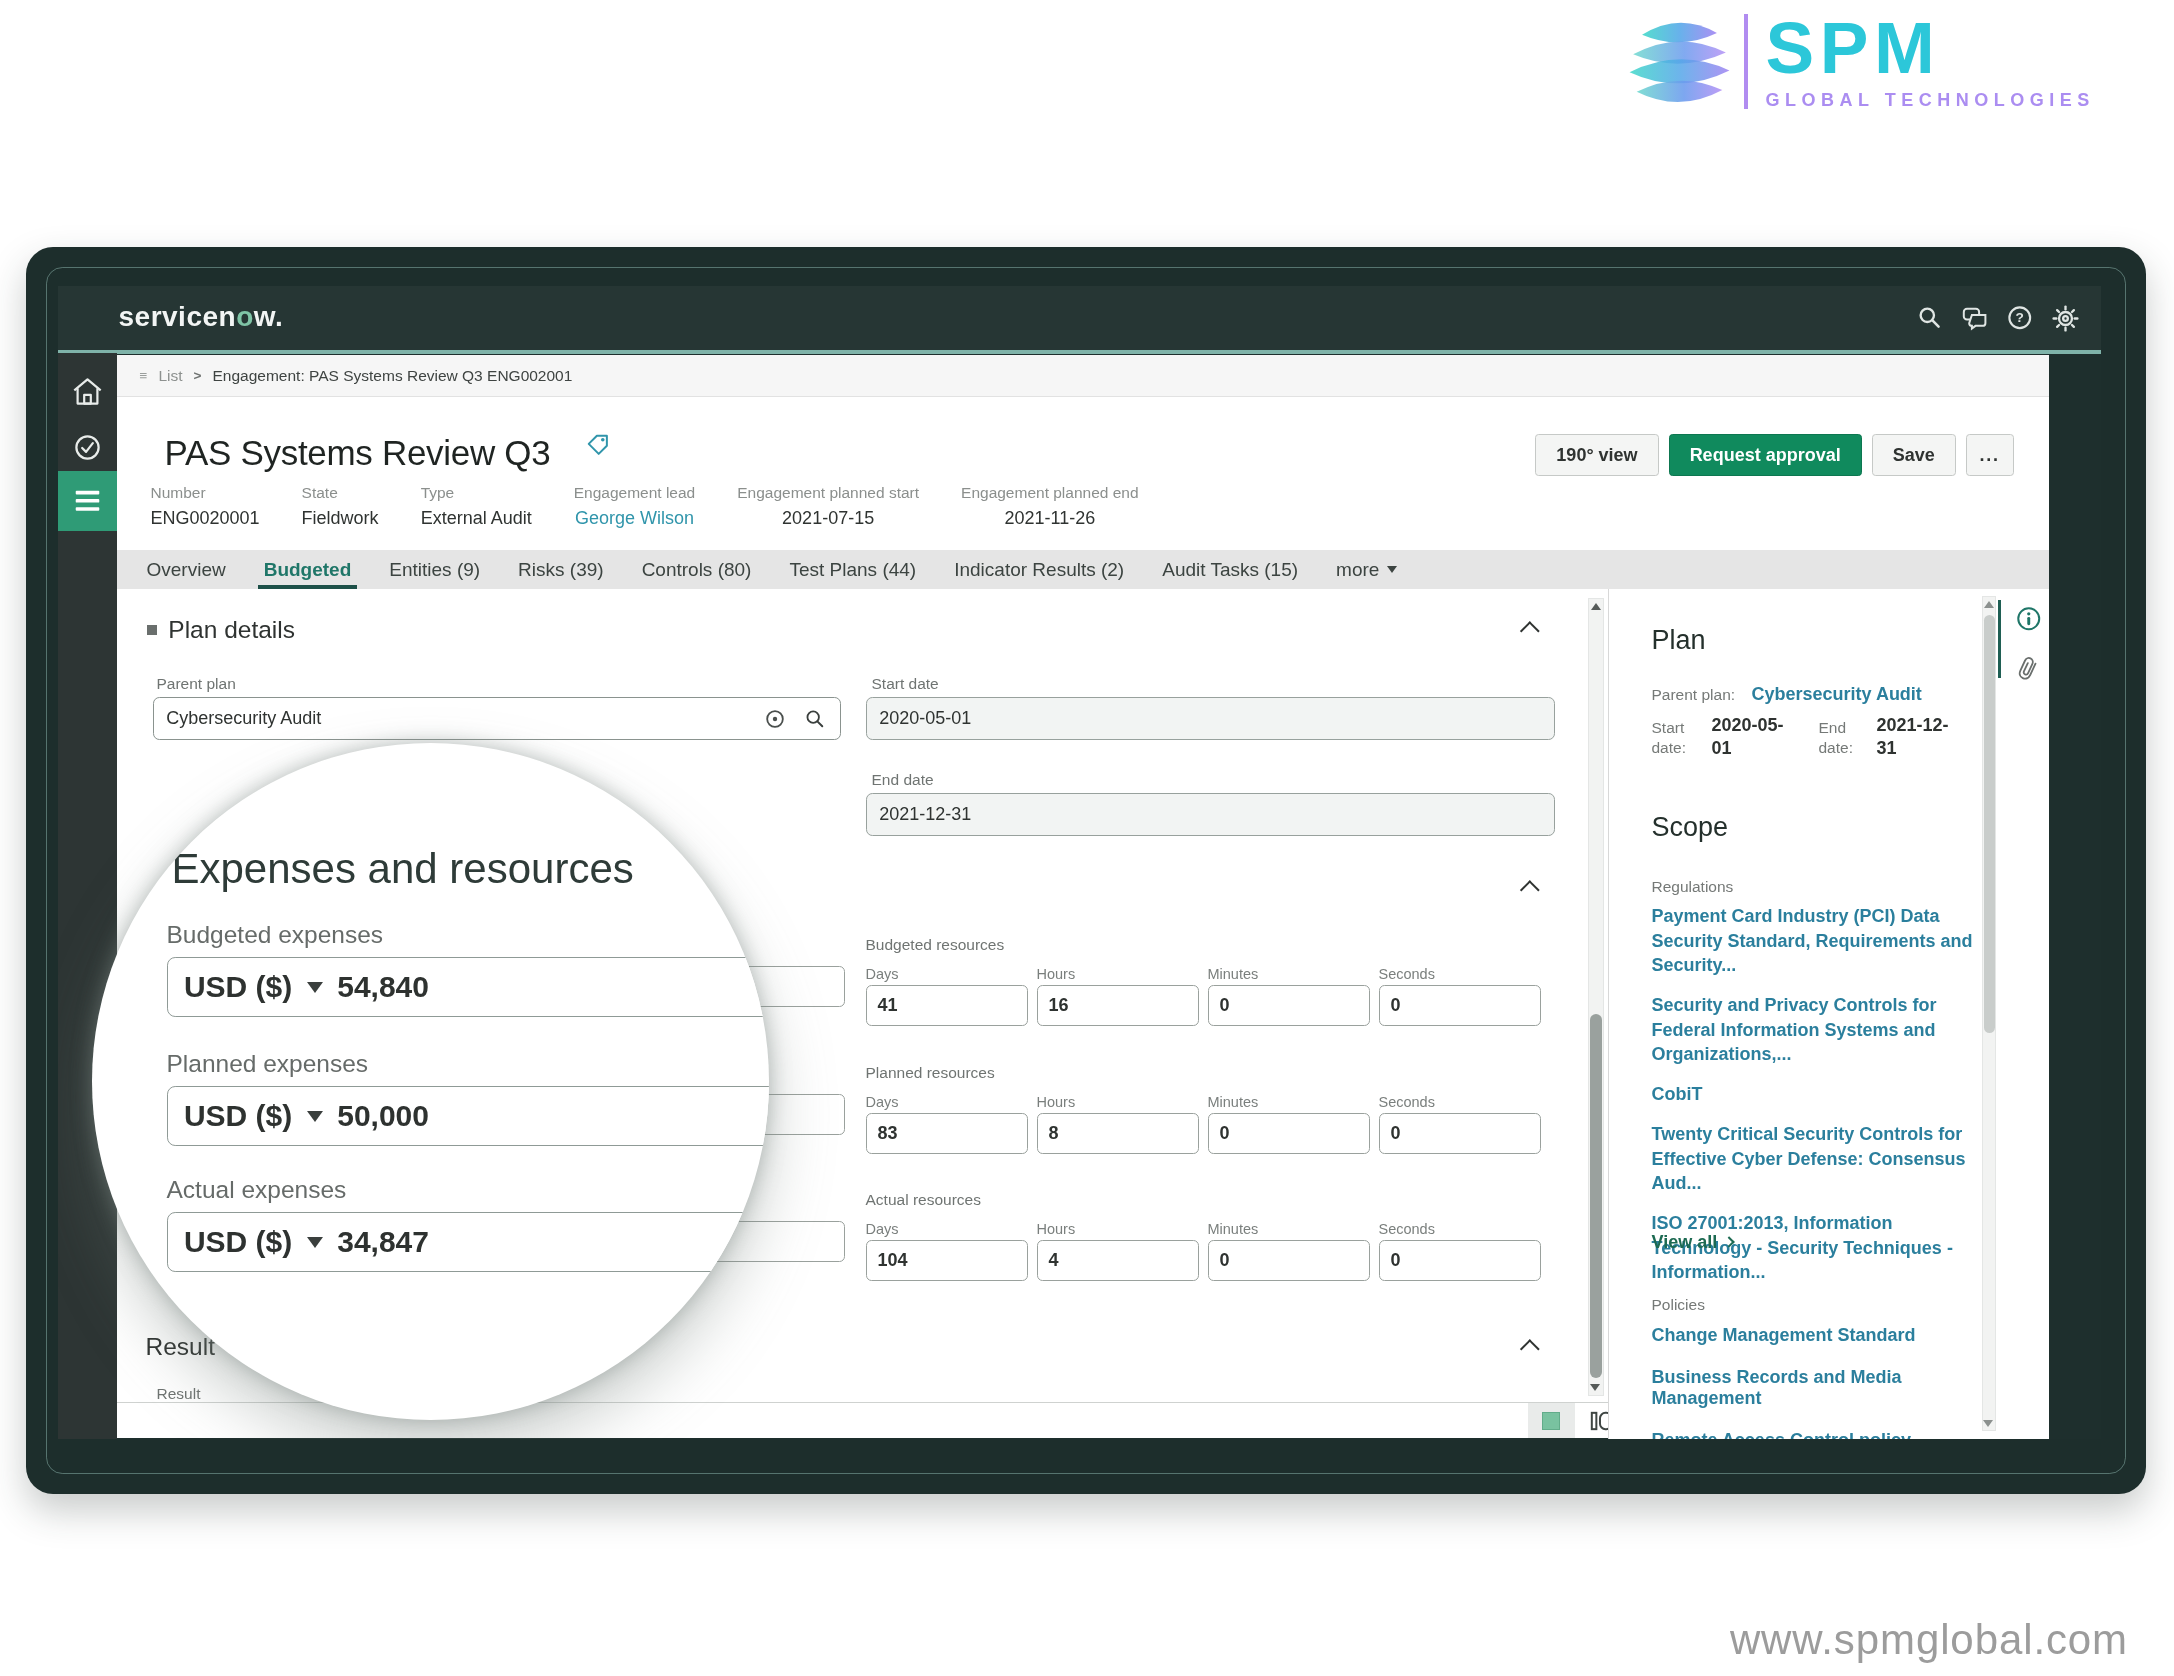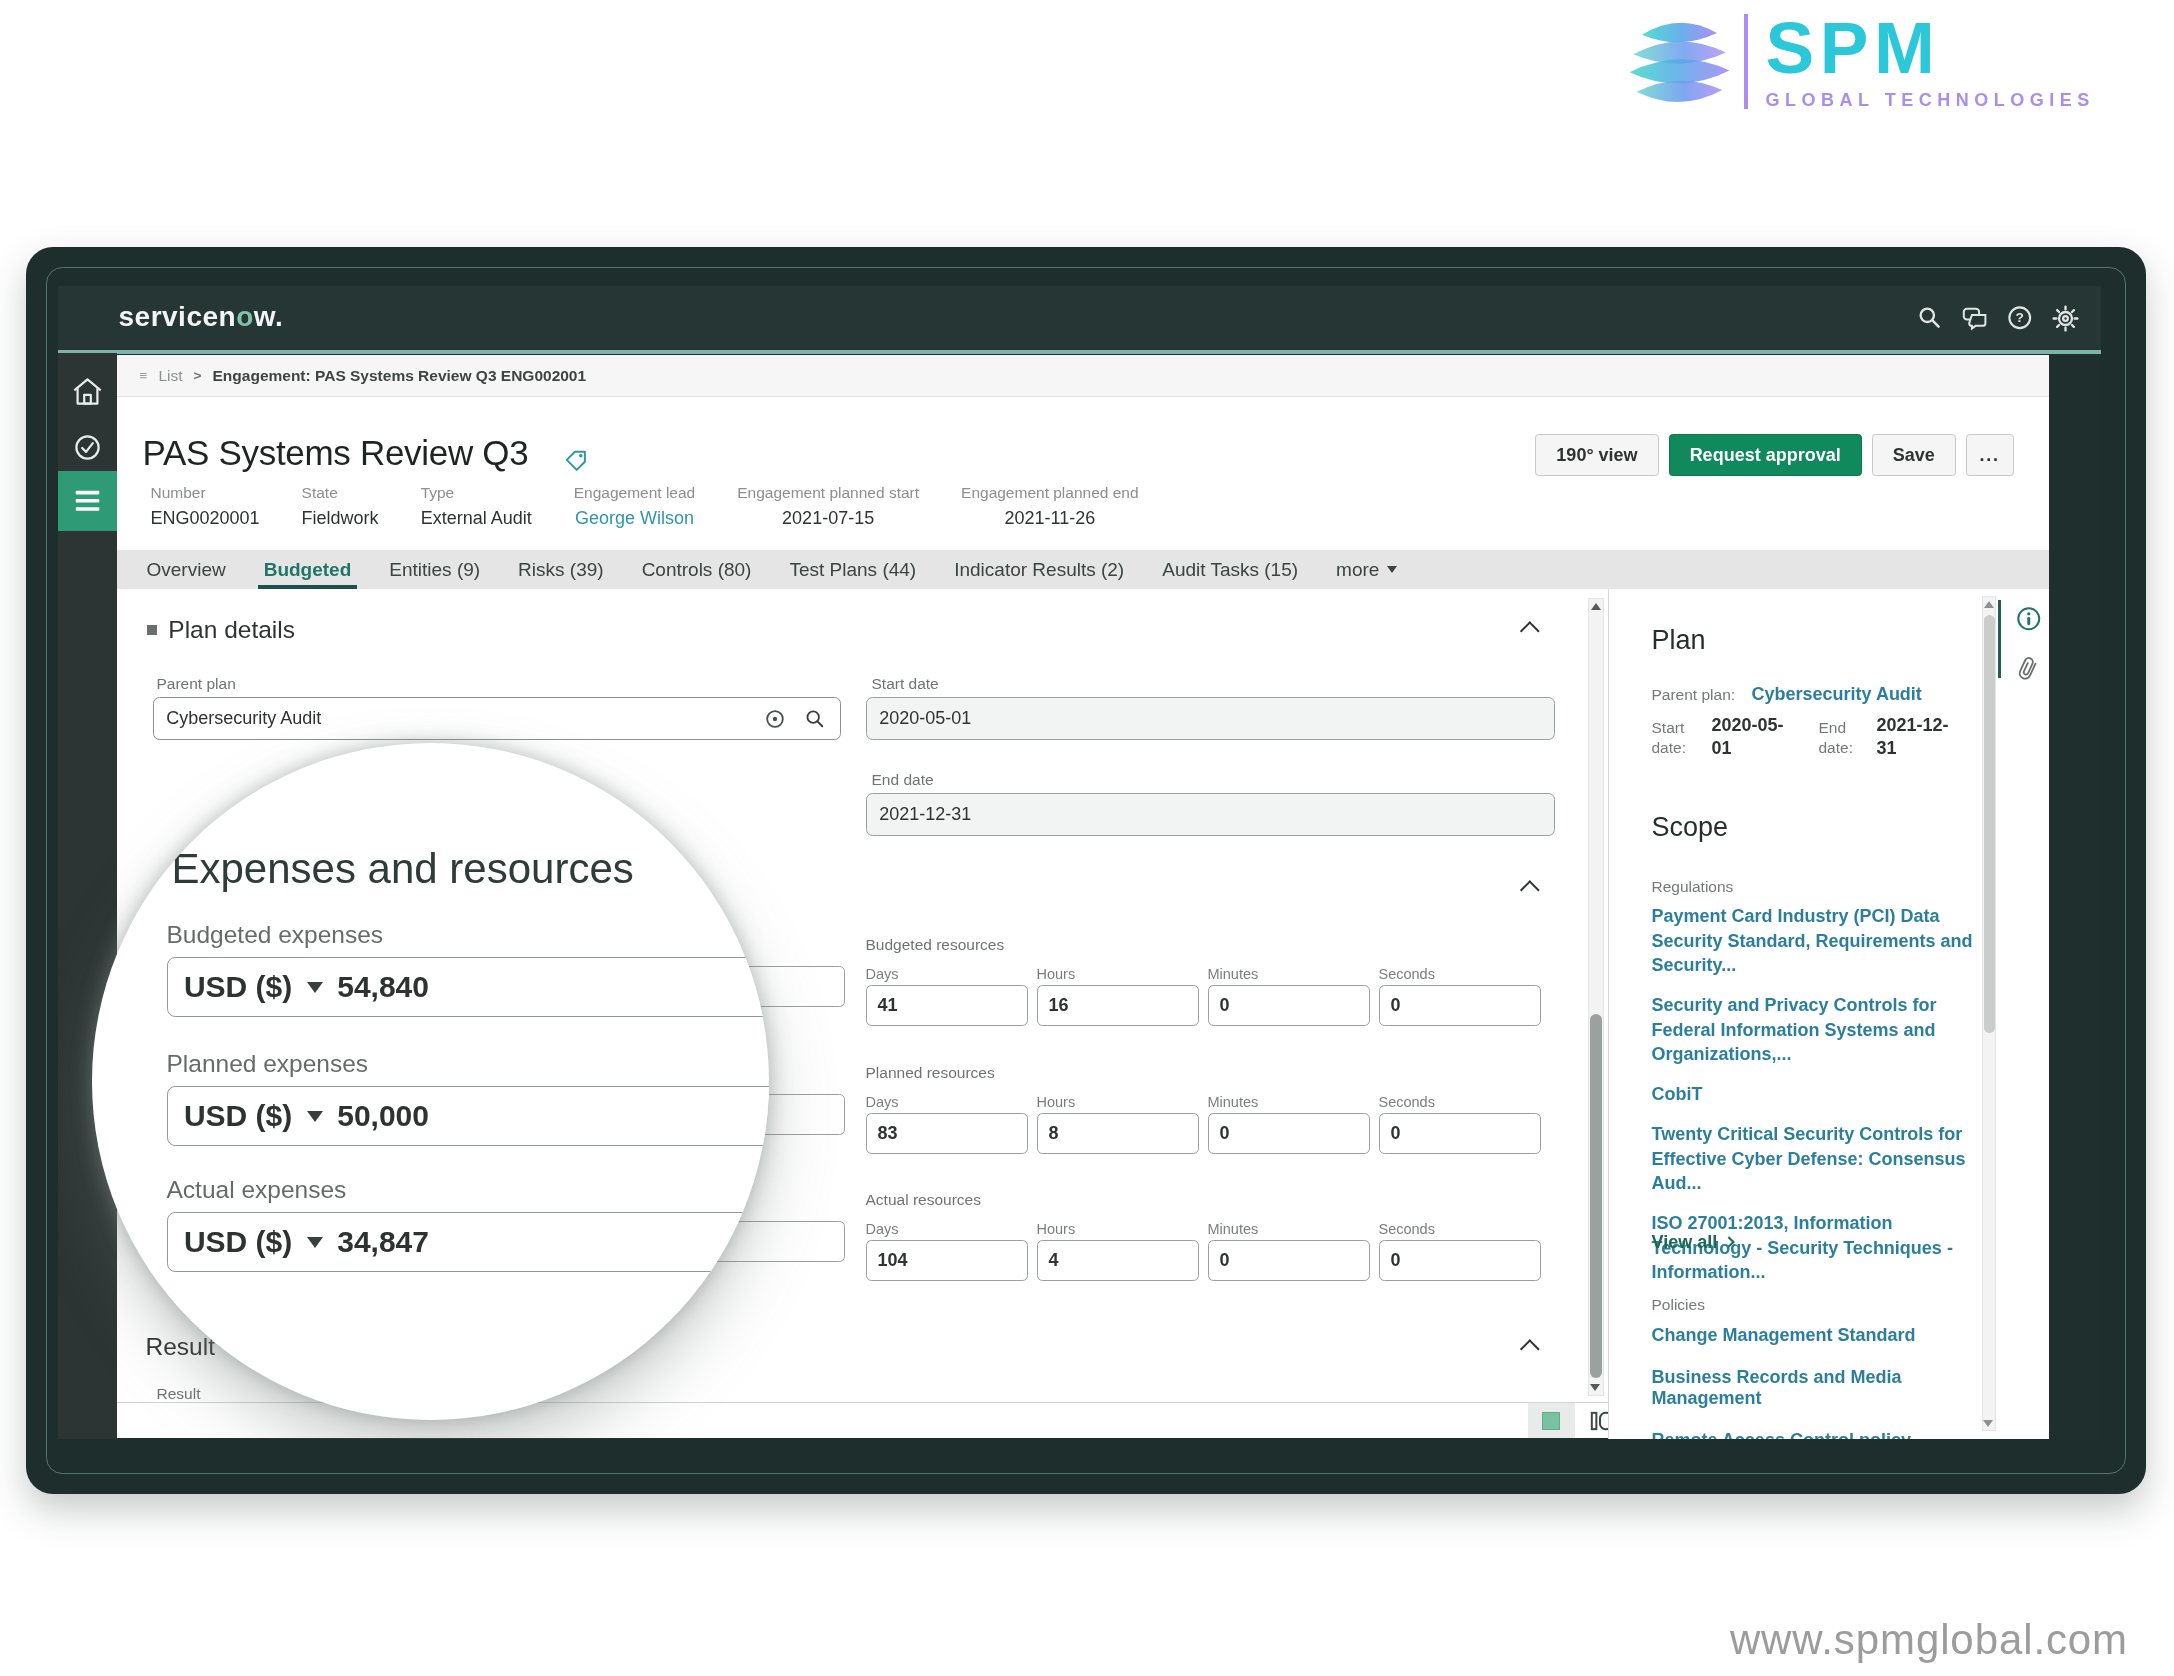--- a/index.html
+++ b/index.html
@@ -32,25 +32,25 @@
   
   .sidebar { position:absolute; left:0; top:67px; width:59px; height:1086px; background:#2d3534; }
   .side-item { position:absolute; left:0; width:59px; height:51px; display:flex; align-items:center; justify-content:center; }
   .side-item.active { background:#2f9b76; height:60px; }
 
   
   .breadcrumb { position:absolute; left:59px; top:69px; width:1932px; height:42px; background:#f6f6f6; border-bottom:0.9px solid #e2e2e2; display:flex; align-items:center; padding-left:23px; gap:11px; }
   .bc-menu { font-size:13.6px; color:#9a9e9c; }
   .bc-list { font-size:15.5px; color:#8d918f; }
   .bc-sep { font-size:13.6px; color:#6f7371; font-weight:700; }
-  .bc-path { font-size:15.5px; color:#3f4442; font-weight:700; }
+  .bc-path { font-size:15.5px; color:#3f4442; font-weight:400; }
 
   
   .rec-header { position:absolute; left:59px; top:111px; width:1932px; height:153px; background:#fff; }
-  .rec-title-row { position:absolute; left:26px; top:36px; display:flex; align-items:flex-end; gap:36px; }
+  .rec-title-row { position:absolute; left:48px; top:36px; display:flex; align-items:flex-start; gap:36px; }
   .rec-title { font-size:35px; font-weight:500; color:#1f2422; letter-spacing:-0.3px; }
   .meta { position:absolute; left:34px; top:87px; display:flex; gap:42px; }
   .meta-item { display:flex; flex-direction:column; gap:5.5px; }
   .meta-label { font-size:15.5px; color:#8b8f8d; }
   .meta-value { font-size:18px; color:#2f3331; font-weight:400;text-align:center; }
   .meta-value.link { color:#3095ab; cursor:pointer; }
   .actions { position:absolute; top:37px; right:35px; display:flex; gap:10px; }
   .btn { height:42px; padding:0 20px; border:0.9px solid #c6c9c7; border-radius:3.6px; background:#f4f5f4; font-size:18px; color:#2f3331; font-weight:600; display:flex; align-items:center; cursor:pointer; }
   .btn.primary { background:#108a5d; border-color:#0d7750; color:#fff; }
   .btn.more { padding:0 12.7px; font-weight:700; letter-spacing:1.8px; }

